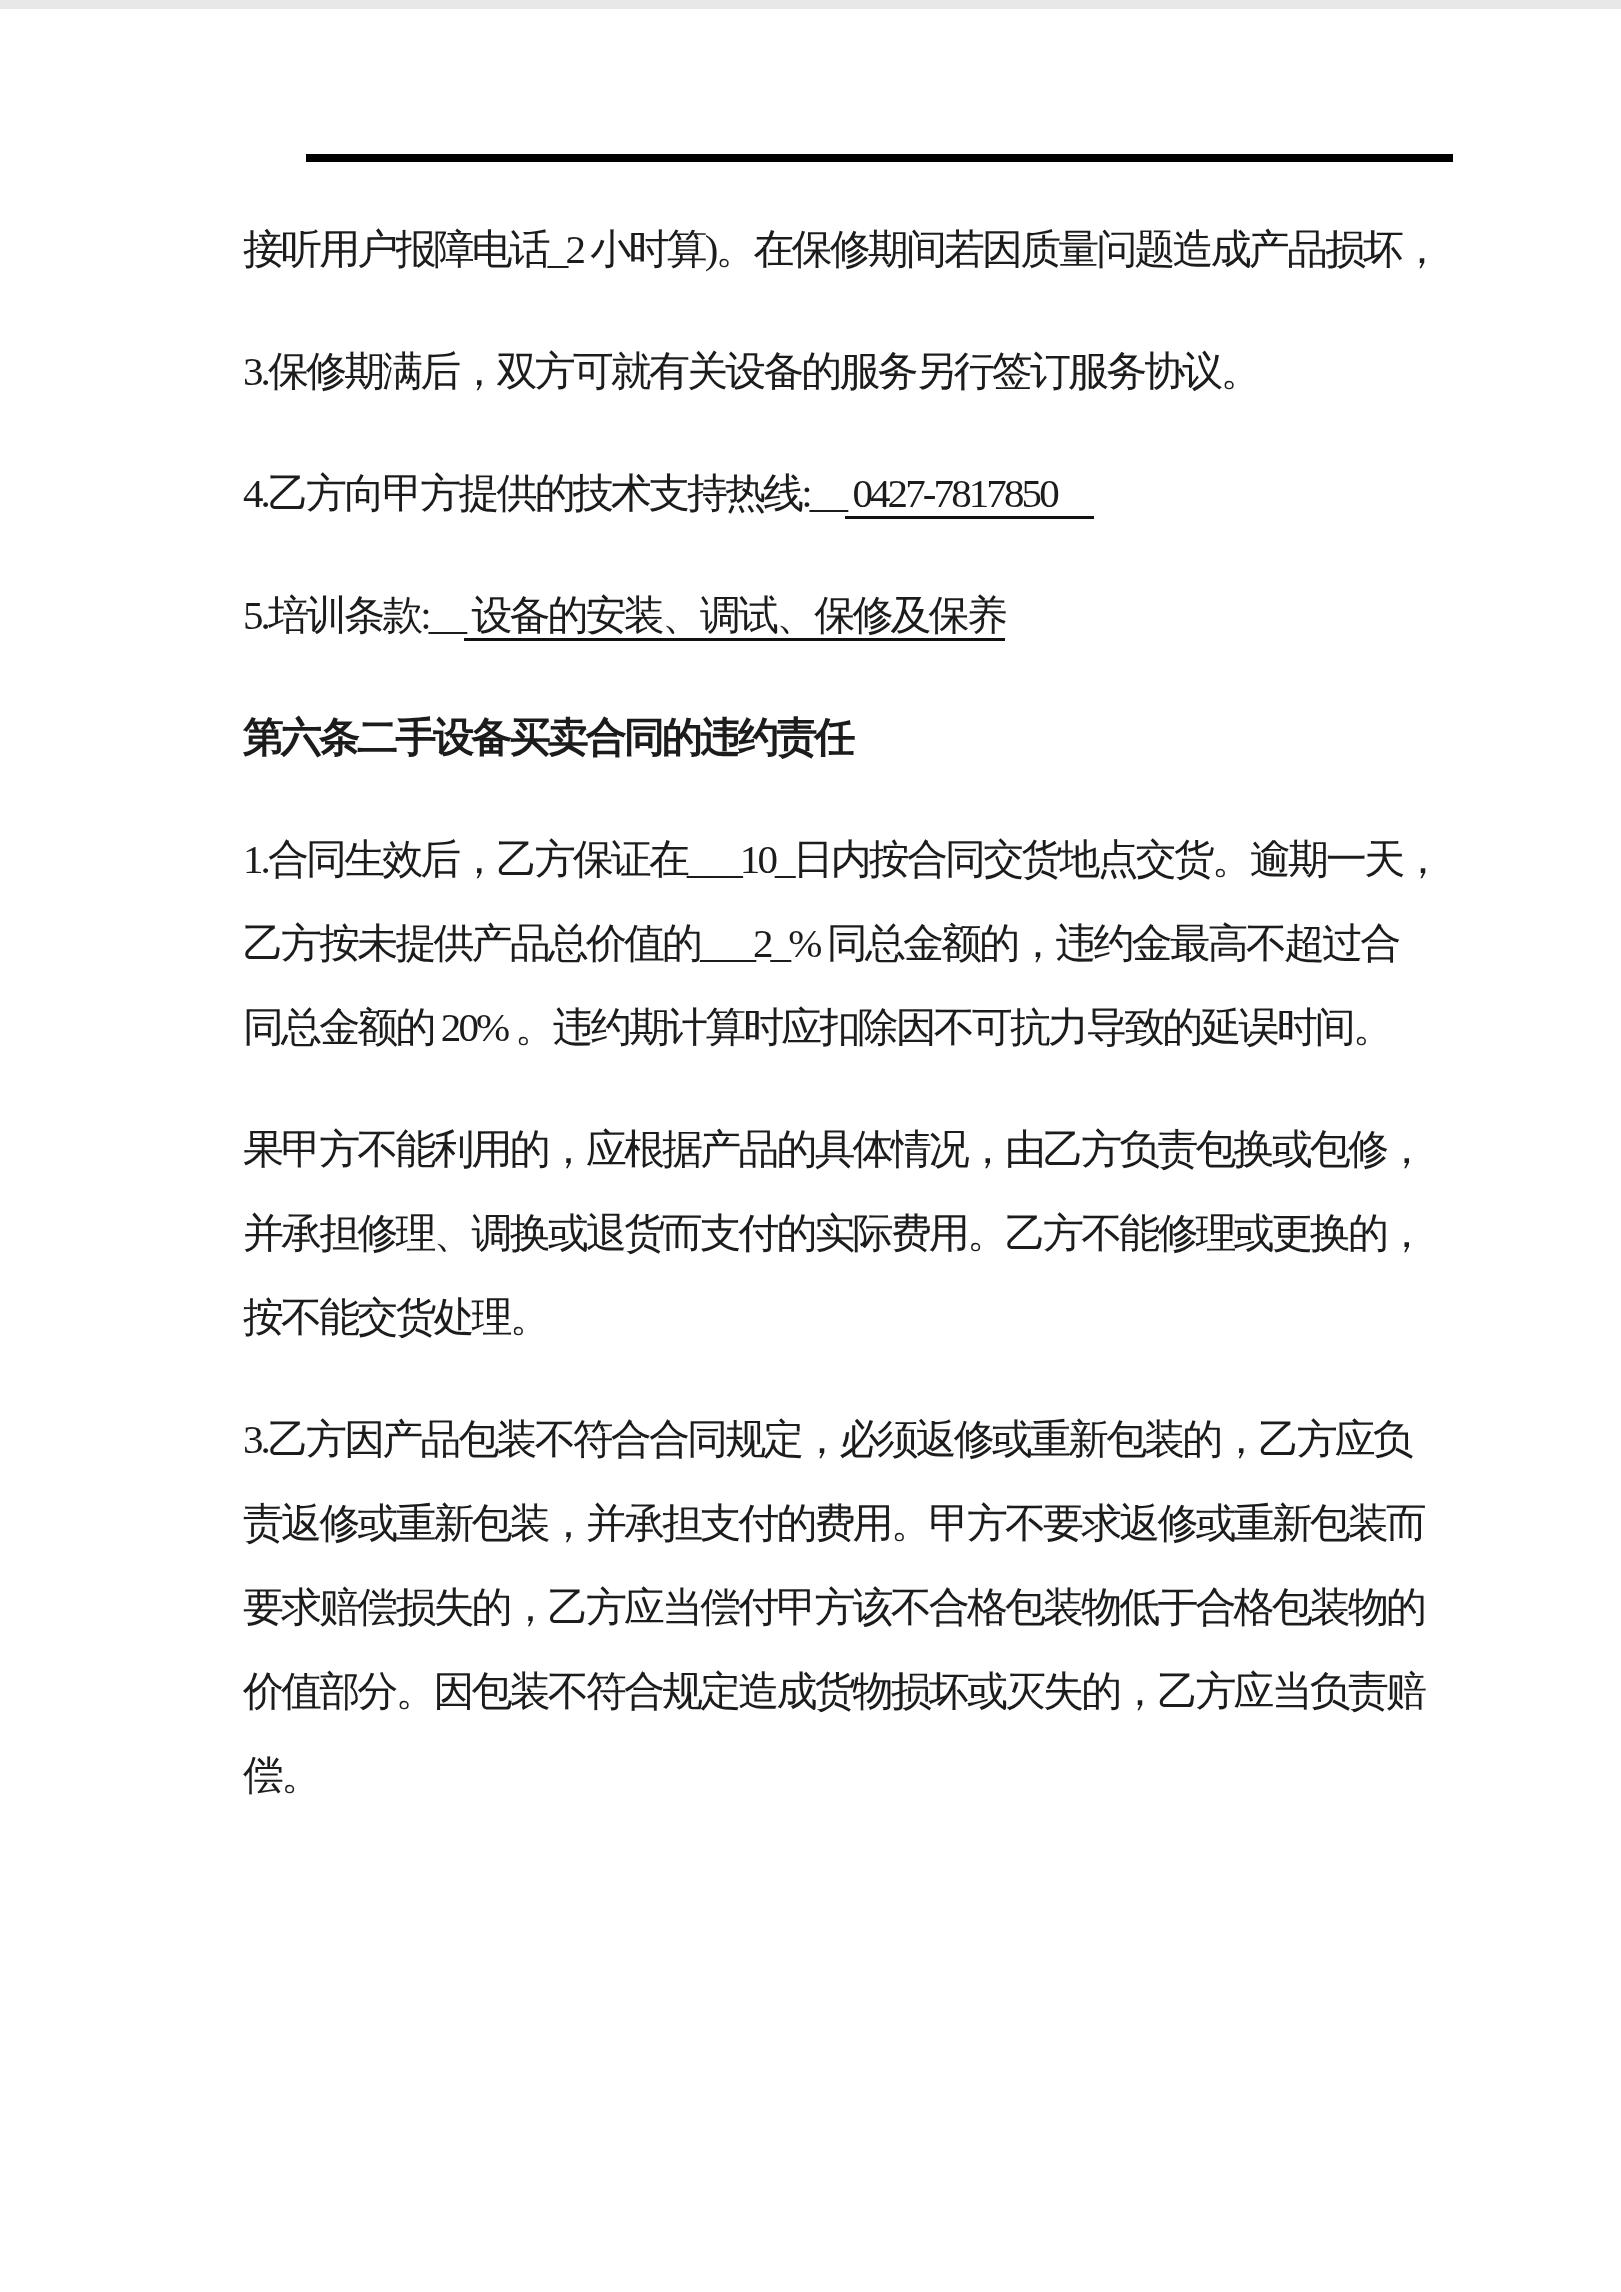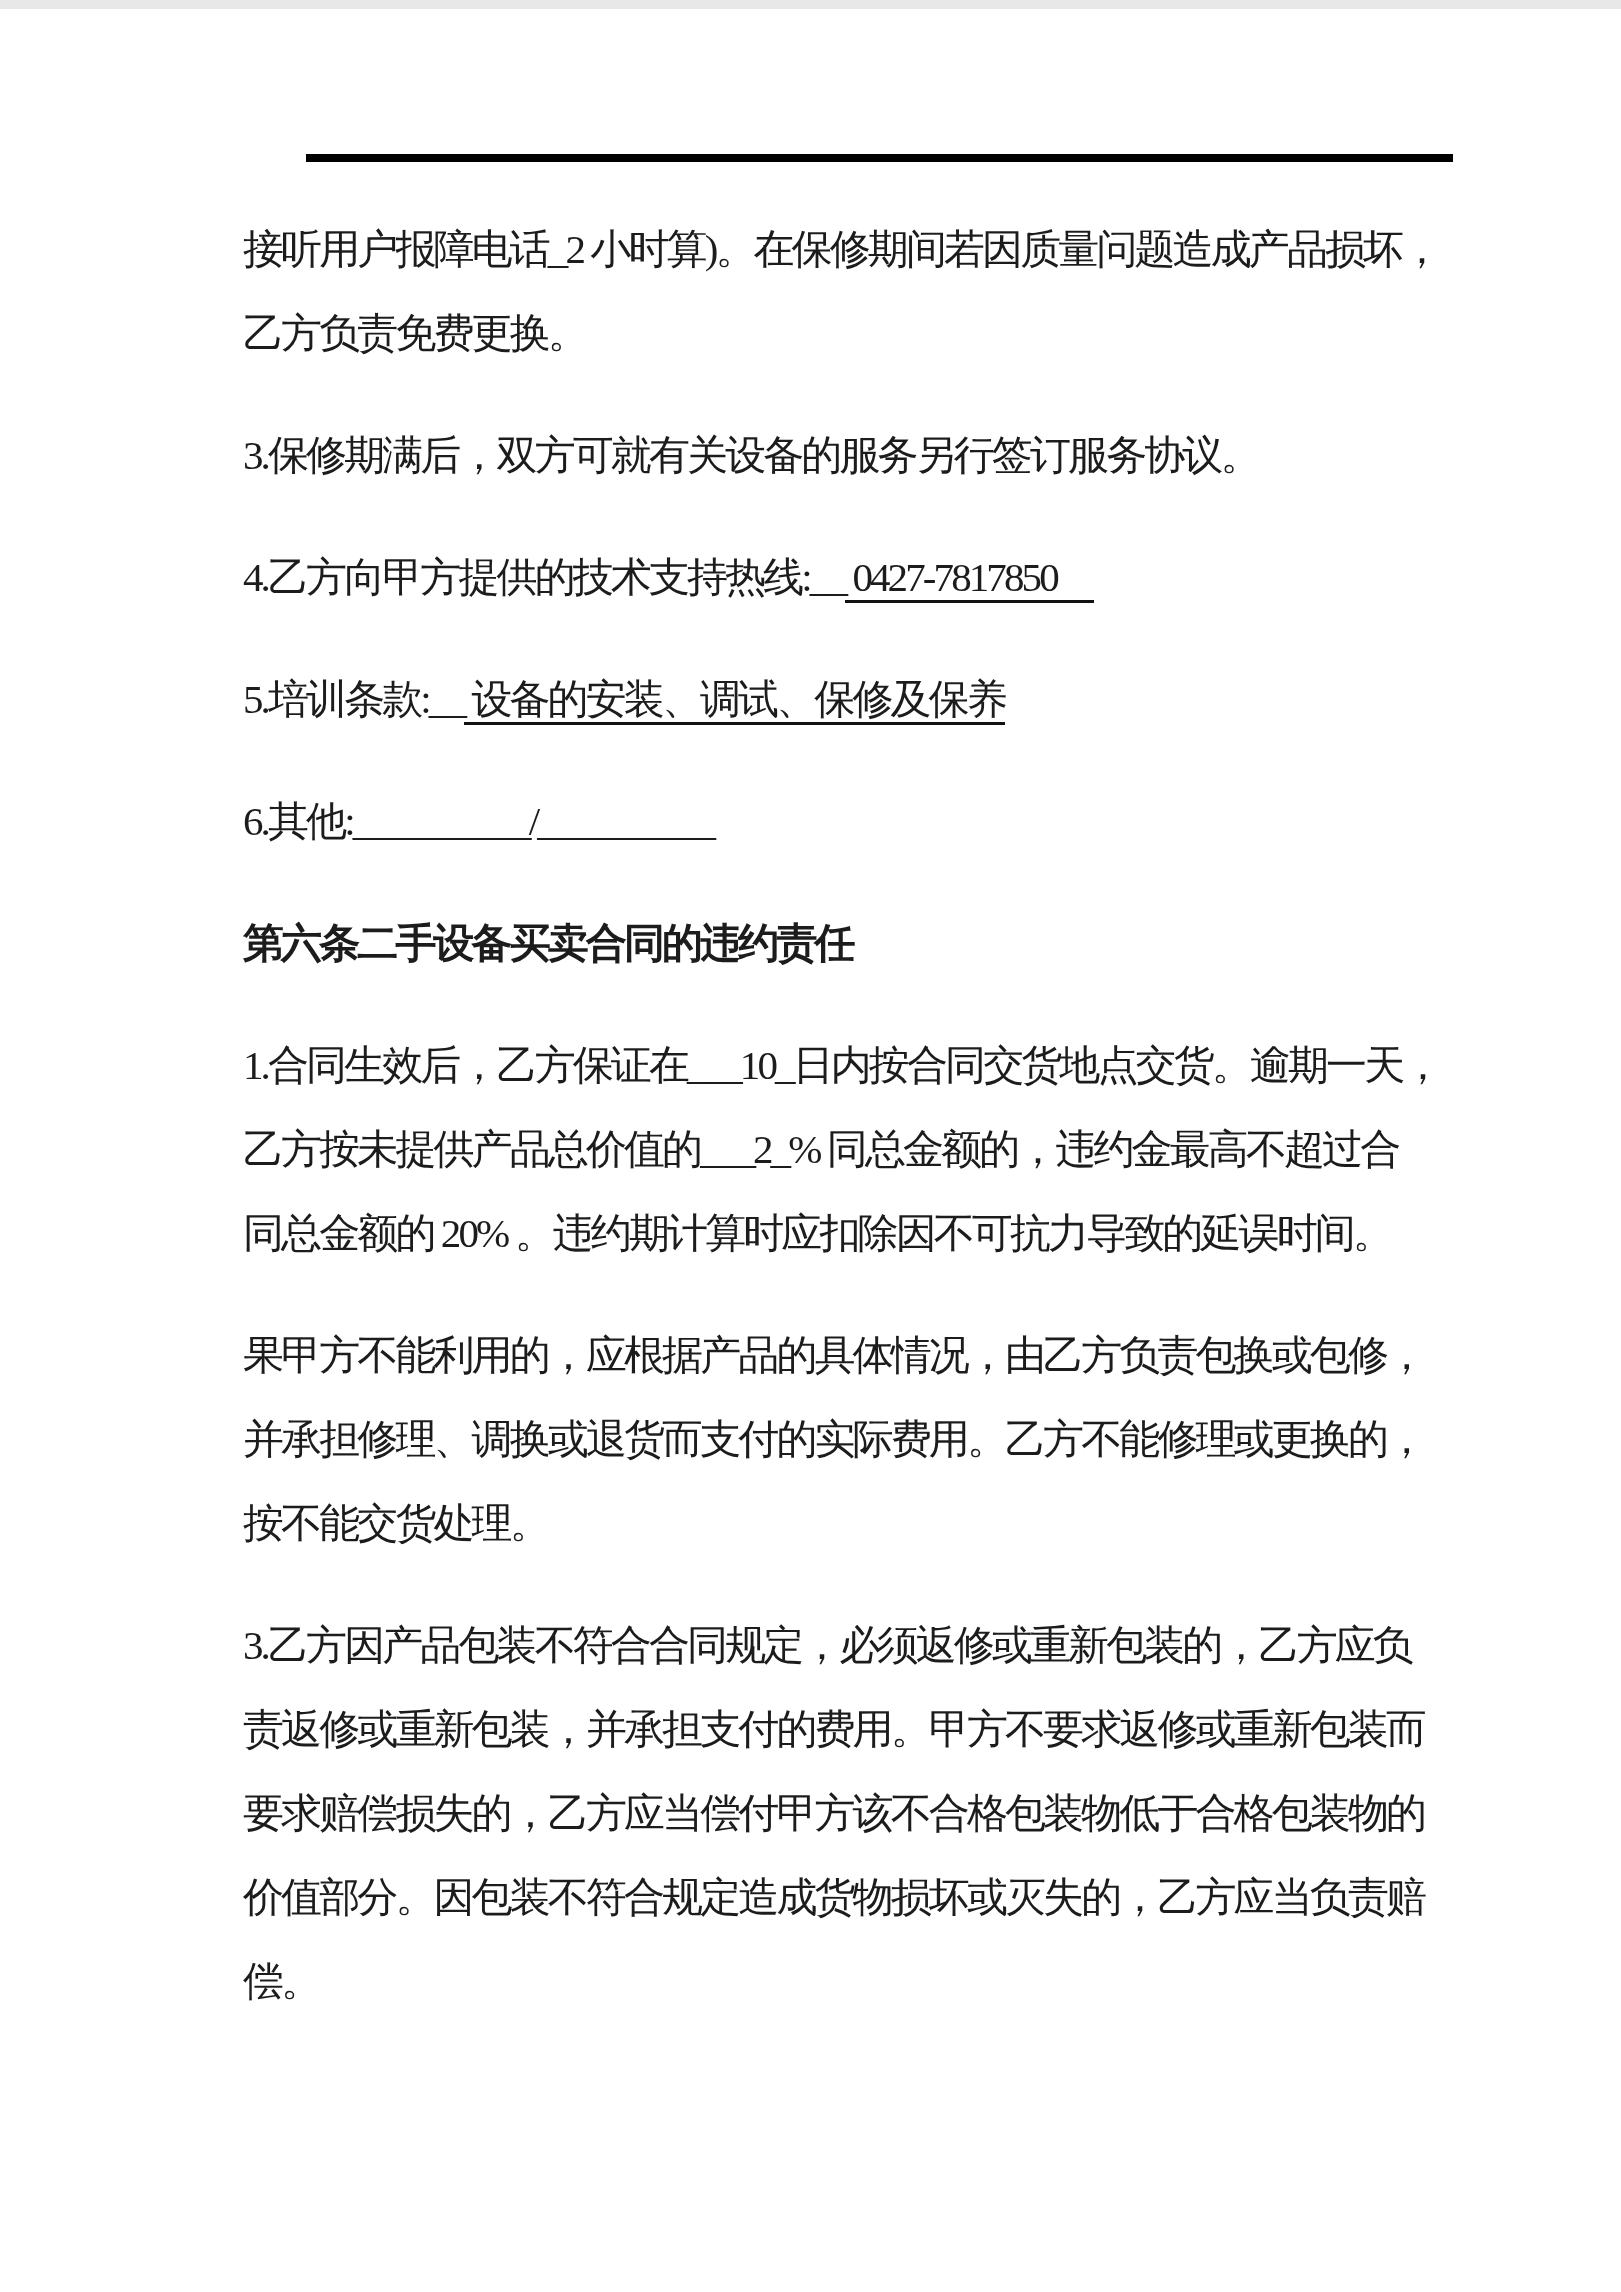--- a/index.html
+++ b/index.html
@@ -37,33 +37,29 @@
   .seg.u { border-bottom: 3.9px solid #111111; }
 </style>
 </head>
 <body>
 
 <div class="page">
   <div class="top-rule"></div>
   <main class="doc-body">
       <div class="block">
         <div class="line"><span class="seg">接听用户报障电话_2 小时算)。在保修期间若因质量问题造成产品损坏，</span></div>
-        <div class="line"><span class="seg">乙方负责免费更换。</span></div>
       </div>
       <div class="block">
         <div class="line"><span class="seg">3.保修期满后，双方可就有关设备的服务另行签订服务协议。</span></div>
       </div>
       <div class="block">
         <div class="line"><span class="seg">4.乙方向甲方提供的技术支持热线:</span><span class="seg">__</span><span class="seg u"> 0427-7817850 </span><span class="seg u">&nbsp;&nbsp;&nbsp;&nbsp;</span></div>
       </div>
       <div class="block">
         <div class="line"><span class="seg">5.培训条款:</span><span class="seg">__</span><span class="seg u"> 设备的安装、调试、保修及保养</span></div>
-      </div>
-      <div class="block">
-        <div class="line"><span class="seg">6.其他:</span><span class="seg">__________</span><span class="seg">/</span><span class="seg">__________</span></div>
       </div>
       <div class="block heading">
         <div class="line"><span class="seg">第六条二手设备买卖合同的违约责任</span></div>
       </div>
       <div class="block">
         <div class="line"><span class="seg">1.合同生效后，乙方保证在</span><span class="seg">___10_</span><span class="seg">日内按合同交货地点交货。逾期一天，</span></div>
         <div class="line"><span class="seg">乙方按未提供产品总价值的</span><span class="seg">___2_</span><span class="seg">% 同总金额的，违约金最高不超过合</span></div>
         <div class="line"><span class="seg">同总金额的 20% 。违约期计算时应扣除因不可抗力导致的延误时间。</span></div>
       </div>
       <div class="block">

